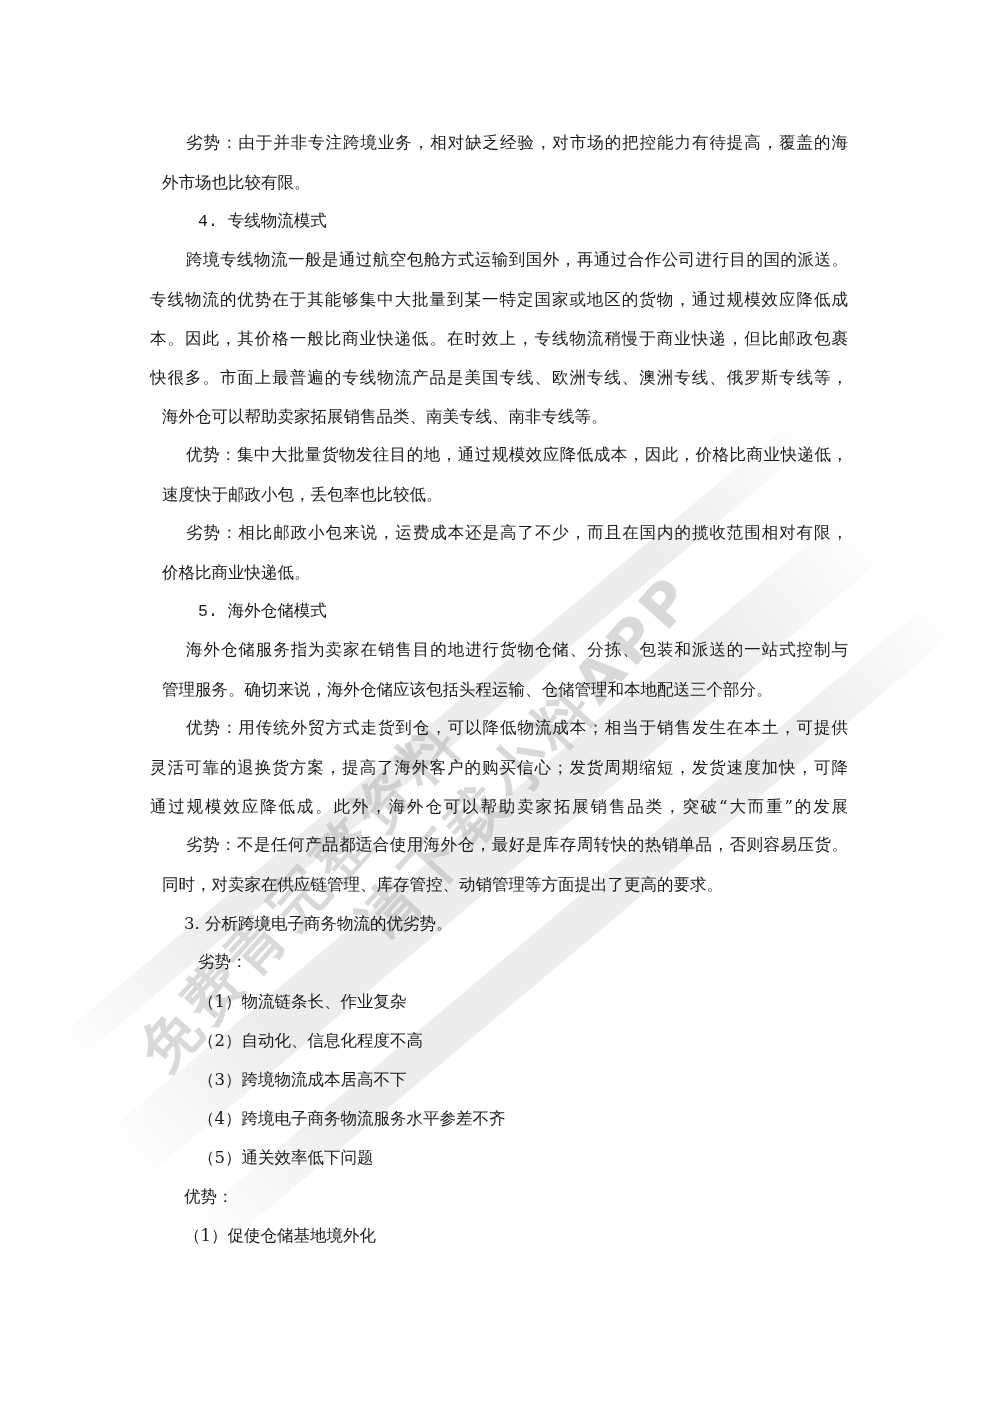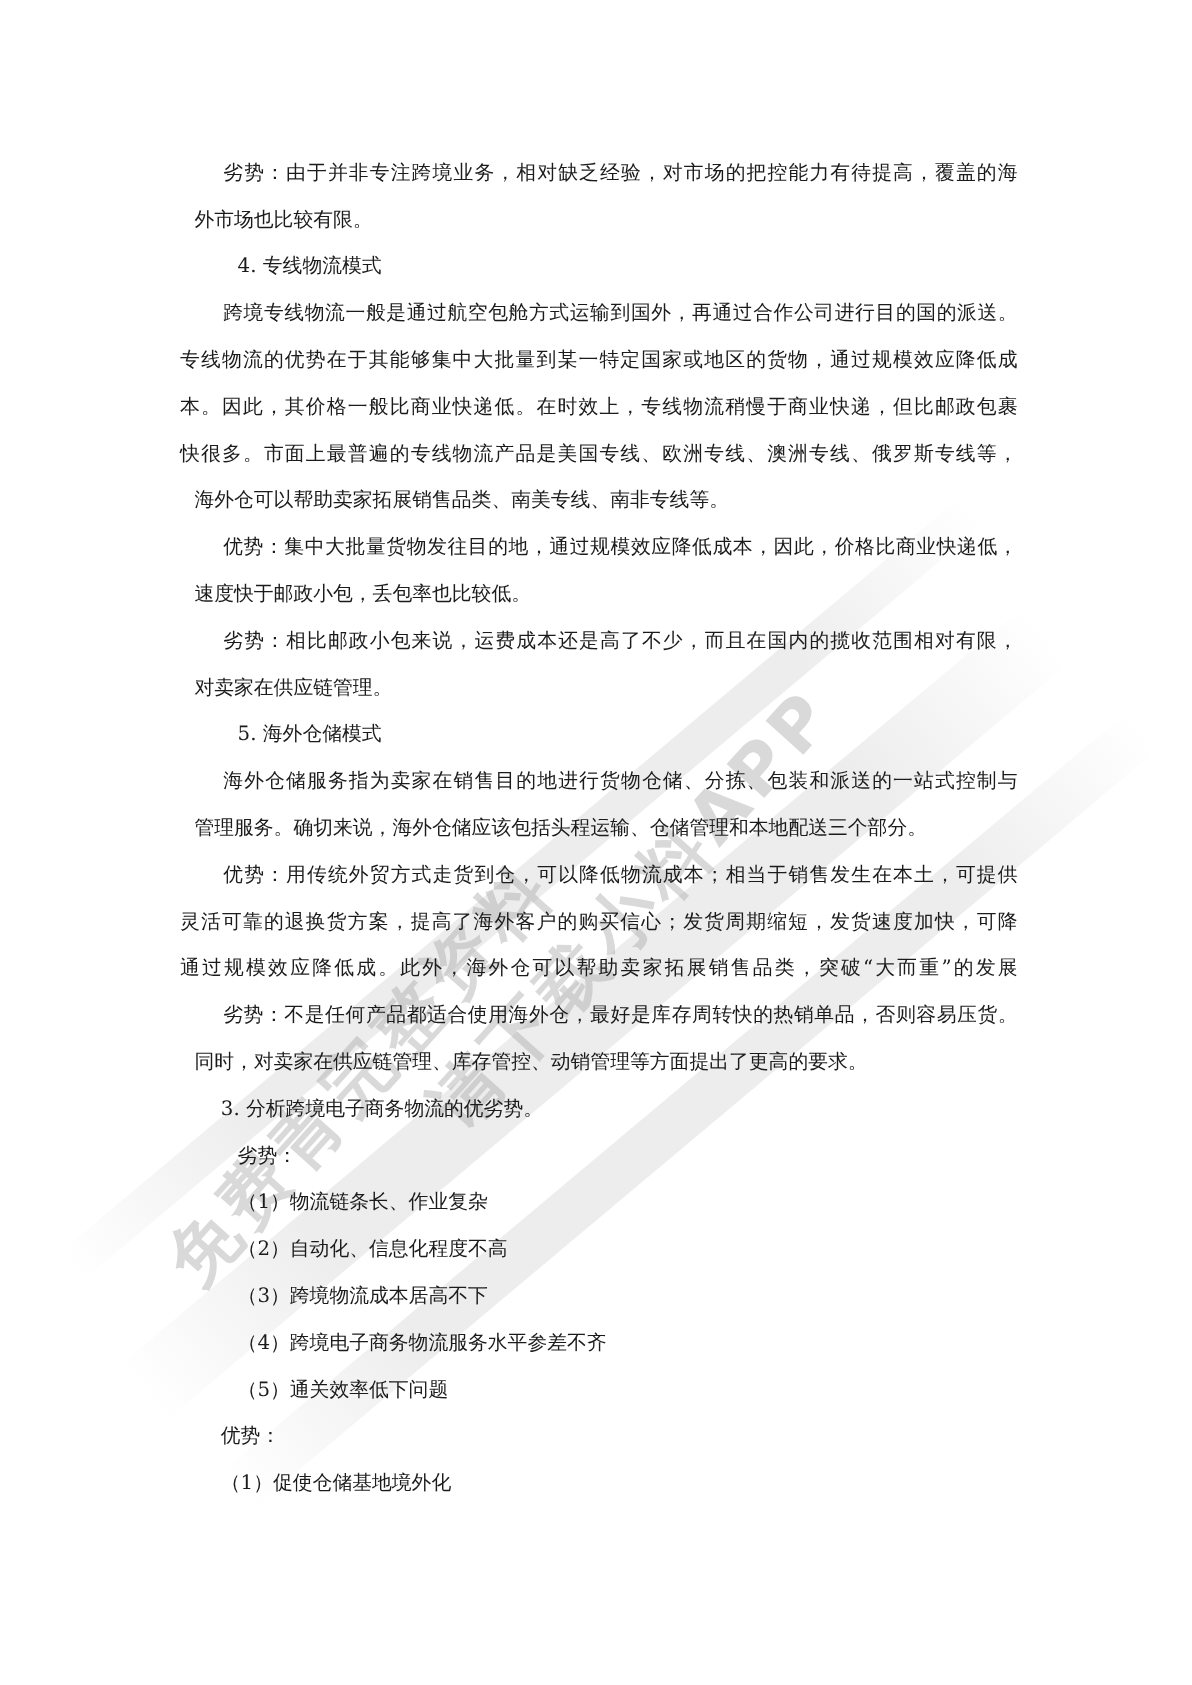--- a/index.html
+++ b/index.html
@@ -57,21 +57,21 @@
     .line {
       height: 39px;
       line-height: 39px;
       font-size: 16.5px;
       white-space: nowrap;
       overflow: visible;
       text-align: justify;
       text-align-last: justify;
     }
     .line.last { text-align-last: left; margin-left: 12px; }
-    .indent { padding-left: 36px; }
+    .indent { padding-left: 36px; font-family: Liberation Mono, monospace; }
     .indent-sm { padding-left: 22px; }
     .list-item { padding-left: 36px; }
   </style>
 </head>
 <body>
 
 <div class="page">
 
   <div class="watermark">
     <div class="wm-band" style="left:120px; top:1130px; width:980px; height:60px; transform: rotate(-40deg);"></div>
@@ -98,21 +98,21 @@
       <div class="line last">海外仓可以帮助卖家拓展销售品类、南美专线、南非专线等。</div>
     </div>
 
     <div>
       <div class="line indent">优势：集中大批量货物发往目的地，通过规模效应降低成本，因此，价格比商业快递低，</div>
       <div class="line last">速度快于邮政小包，丢包率也比较低。</div>
     </div>
 
     <div>
       <div class="line indent">劣势：相比邮政小包来说，运费成本还是高了不少，而且在国内的揽收范围相对有限，</div>
-      <div class="line last">对卖家在供应链管理。</div>
+      <div class="line last">价格比商业快递低。</div>
     </div>
 
     <div class="line last indent">5. 海外仓储模式</div>
 
     <div>
       <div class="line indent">海外仓储服务指为卖家在销售目的地进行货物仓储、分拣、包装和派送的一站式控制与</div>
       <div class="line last">管理服务。确切来说，海外仓储应该包括头程运输、仓储管理和本地配送三个部分。</div>
     </div>
 
     <div>

